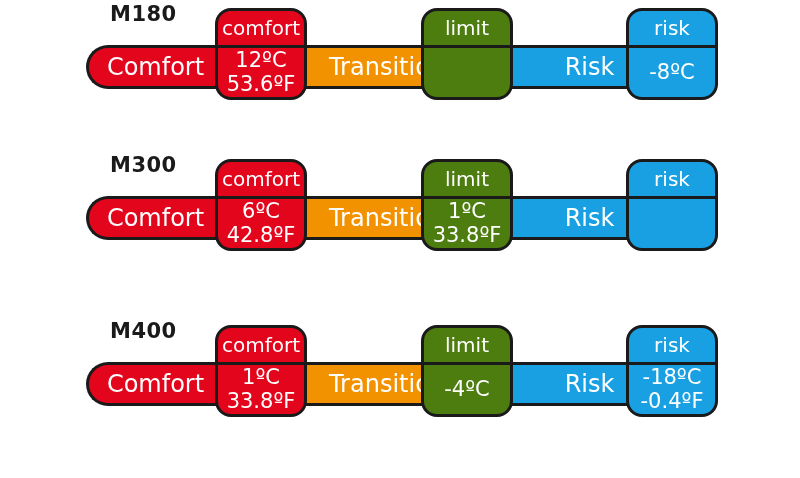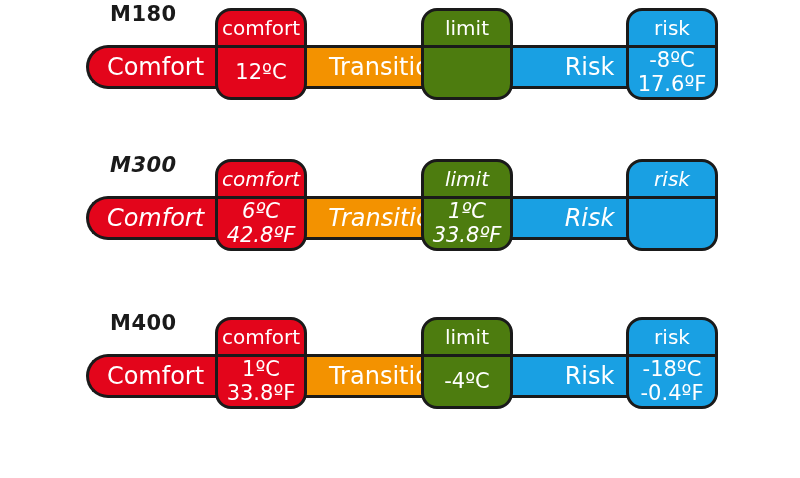--- a/index.html
+++ b/index.html
@@ -156,41 +156,41 @@
       <span class="seg-label">Risk</span>
     </div>
   </div>
 
   <div class="callout callout-comfort">
     <div class="callout-head">
       <span>comfort</span>
     </div>
     <div class="callout-body">
       <span>12ºC</span>
+      <span>53.6ºF</span>
     </div>
   </div>
 
   <div class="callout callout-limit">
     <div class="callout-head">
       <span>limit</span>
     </div>
   </div>
 
   <div class="callout callout-risk">
     <div class="callout-head">
       <span>risk</span>
     </div>
     <div class="callout-body">
       <span>-8ºC</span>
-      <span>17.6ºF</span>
     </div>
   </div>
 </div>
 
-<div class="scale-row" style="top:151px;font-style:italic;">
+<div class="scale-row" style="top:151px;">
   <div class="model-label">M300</div>
 
   <div class="bar">
     <div class="seg seg-comfort">
       <span class="seg-label">Comfort</span>
     </div>
     <div class="seg seg-transition">
       <span class="seg-label">Transition</span>
     </div>
     <div class="seg seg-risk">
@@ -218,21 +218,21 @@
     </div>
   </div>
 
   <div class="callout callout-risk">
     <div class="callout-head">
       <span>risk</span>
     </div>
   </div>
 </div>
 
-<div class="scale-row" style="top:309px;padding-left:28px;">
+<div class="scale-row" style="top:317px;padding-left:28px;">
   <div class="model-label">M400</div>
 
   <div class="bar">
     <div class="seg seg-comfort">
       <span class="seg-label">Comfort</span>
     </div>
     <div class="seg seg-transition">
       <span class="seg-label">Transition</span>
     </div>
     <div class="seg seg-risk">

